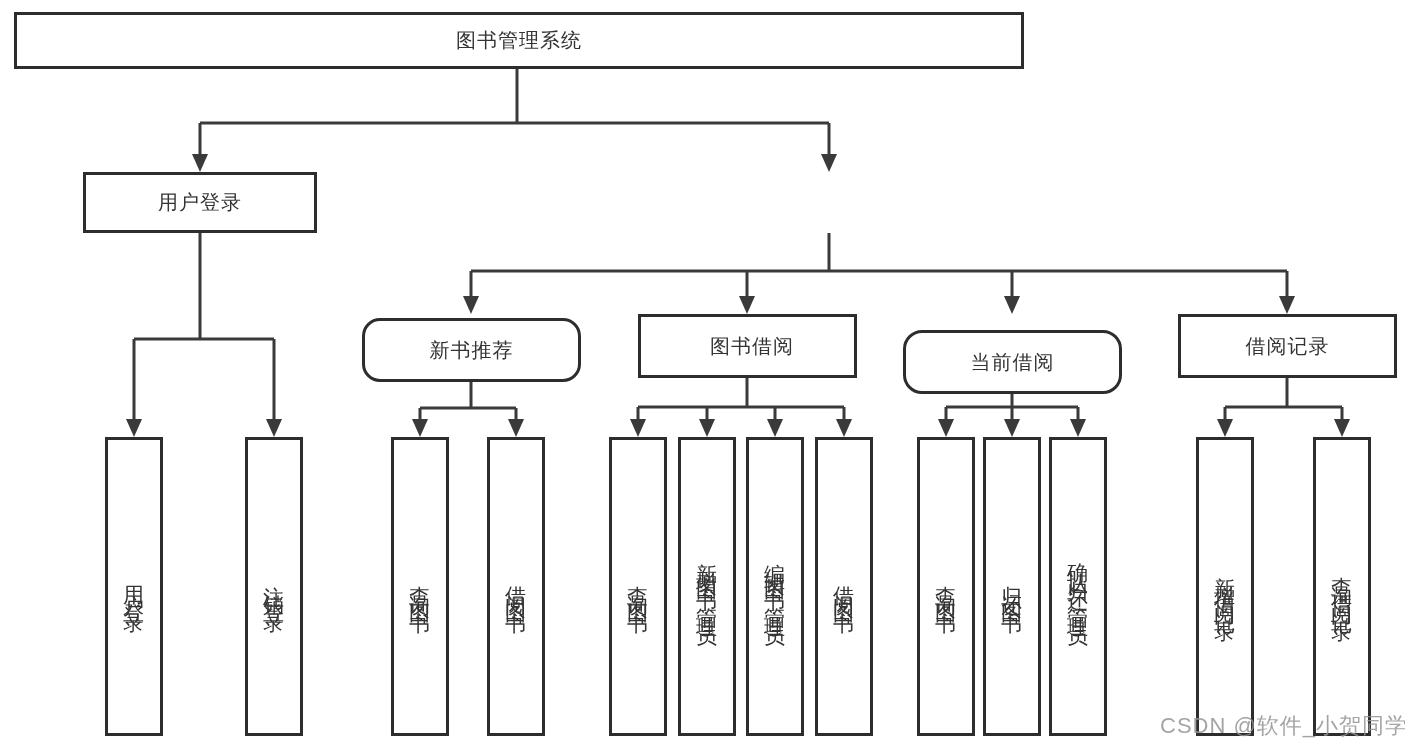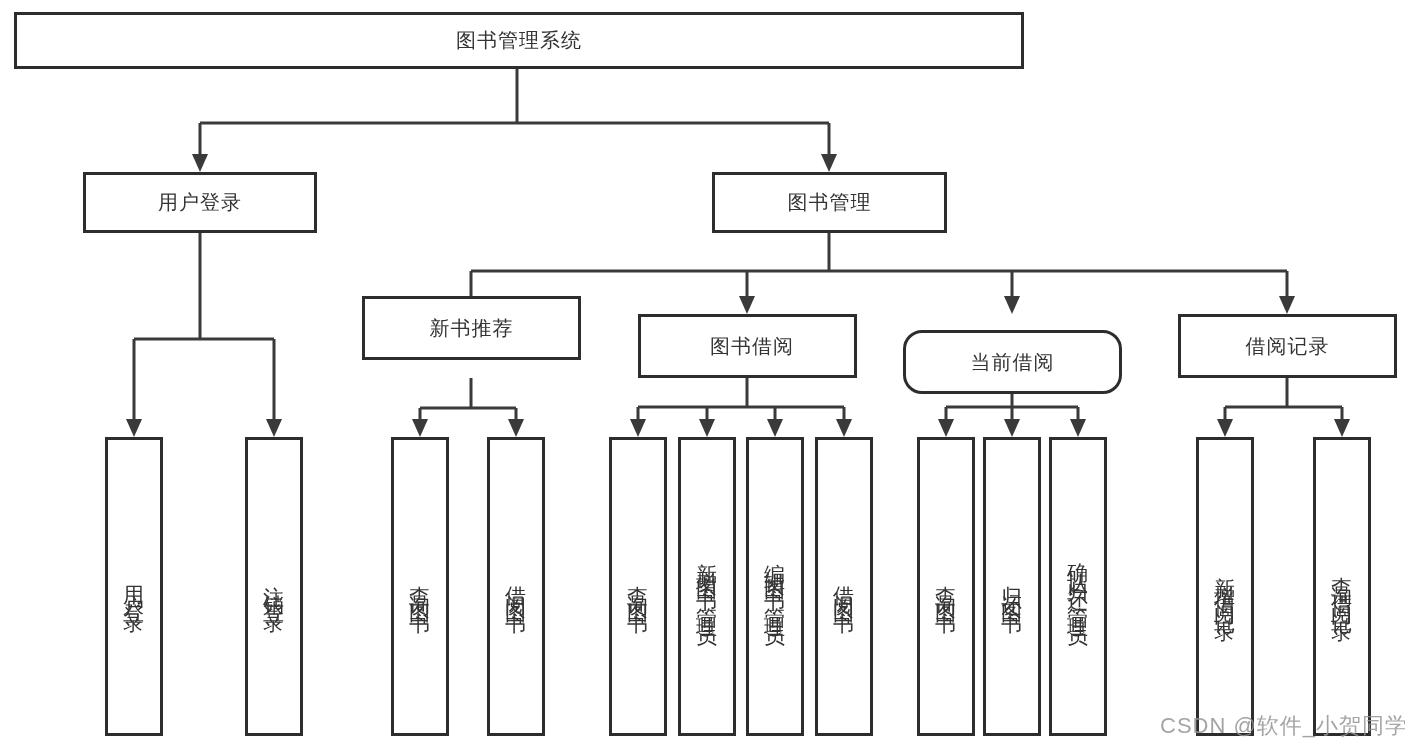--- a/index.html
+++ b/index.html
@@ -87,23 +87,22 @@
       <polygon points="1004,419 1020,419 1012,437"></polygon>
       <polygon points="1070,419 1086,419 1078,437"></polygon>
       <polygon points="1217,419 1233,419 1225,437"></polygon>
       <polygon points="1334,419 1350,419 1342,437"></polygon>
     </g>
   </svg>
 
   <div class="node" style="left:14px; top:12px; width:1010px; height:57px;">图书管理系统</div>
 
   <div class="node" style="left:83px; top:172px; width:234px; height:61px;">用户登录</div>
-  <div class="node" style="left:712px; top:172px; width:235px; height:61px;">图书管理</div>
 
-  <div class="node" style="left:362px; top:296px; width:219px; height:64px;">新书推荐</div>
+  <div class="node" style="left:362px; top:318px; width:219px; height:64px;border-radius:18px;">新书推荐</div>
   <div class="node" style="left:638px; top:314px; width:219px; height:64px;padding-left:9px;">图书借阅</div>
   <div class="node" style="left:903px; top:330px; width:219px; height:64px;border-radius:19px;">当前借阅</div>
   <div class="node" style="left:1178px; top:314px; width:219px; height:64px;">借阅记录</div>
 
   <div class="vnode" style="left:105px; top:437px; width:58px; height:299px;">用户登录</div>
   <div class="vnode" style="left:245px; top:437px; width:58px; height:299px;">注销登录</div>
 
   <div class="vnode" style="left:391px; top:437px; width:58px; height:299px;">查询图书</div>
   <div class="vnode" style="left:487px; top:437px; width:58px; height:299px;">借阅图书</div>
 

